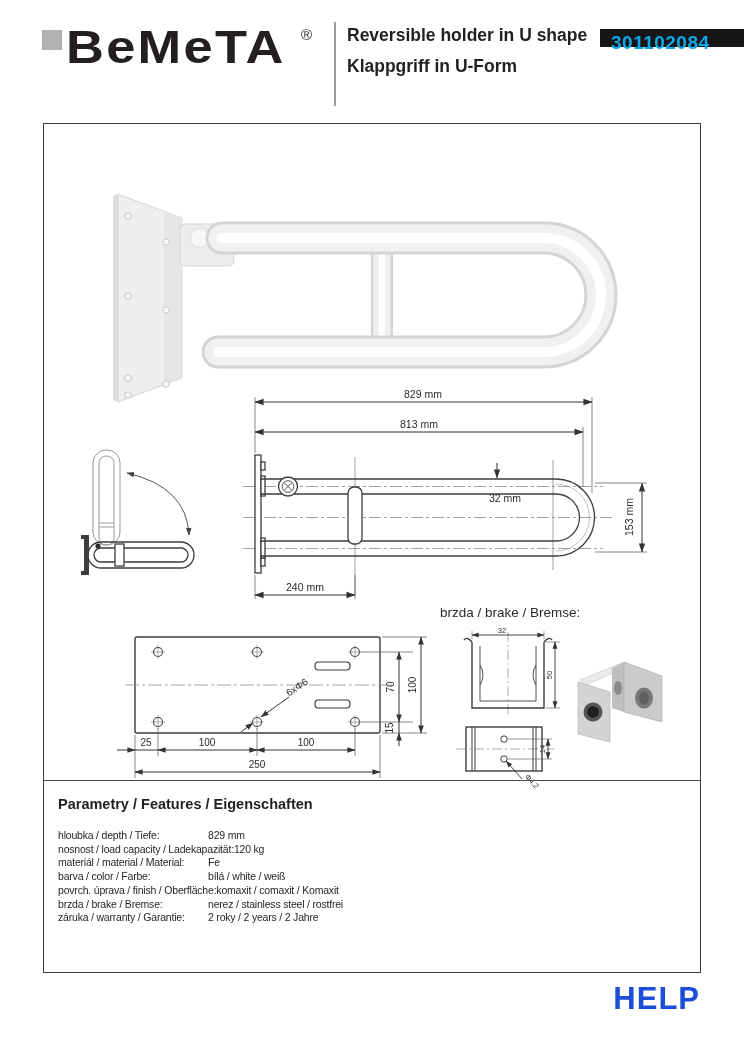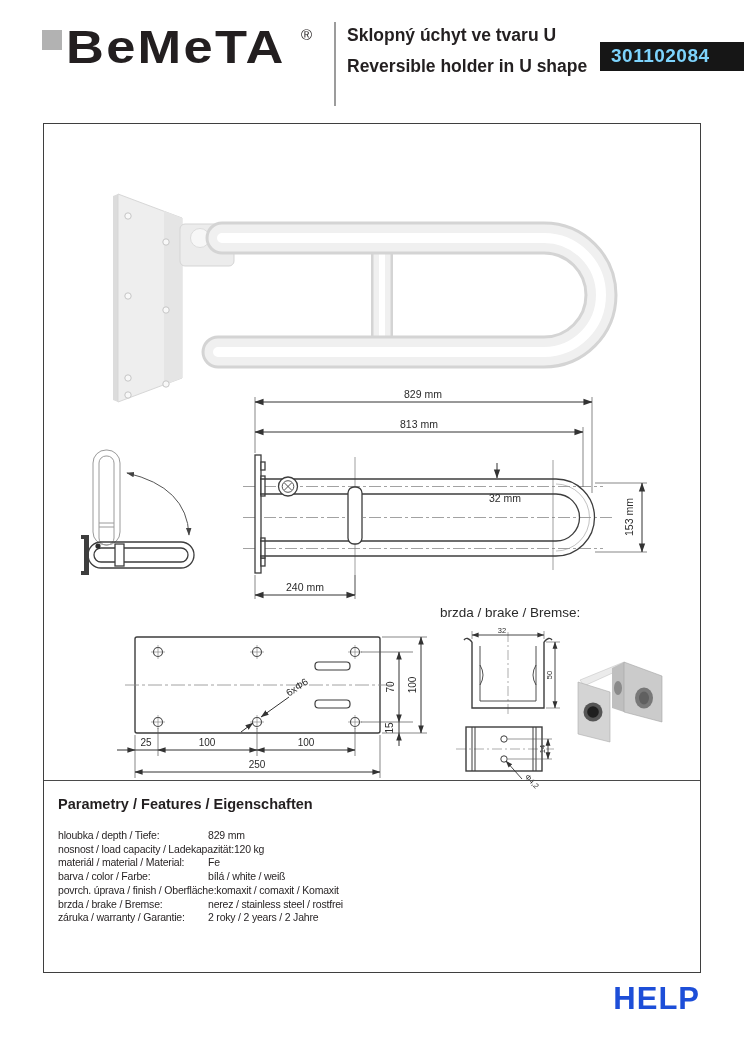--- a/index.html
+++ b/index.html
@@ -12,22 +12,22 @@
   .logo-square{position:absolute;left:42px;top:30px;width:20px;height:20px;background:#b2b2b2;}
   .brand{
     position:absolute;left:66px;top:22px;font-size:46px;font-weight:700;line-height:50px;
     letter-spacing:2px;transform:scaleX(1.14);transform-origin:left top;white-space:nowrap;
   }
   .brand-reg{position:absolute;left:301px;top:26px;font-size:15px;font-weight:400;}
   .header-divider{position:absolute;left:334px;top:22px;width:2px;height:84px;background:#9c9c9c;}
   .title-block{position:absolute;left:347px;top:20px;}
   .title-line{font-size:17.5px;font-weight:700;line-height:30.5px;white-space:nowrap;}
   .code-badge{
-    position:absolute;left:600px;top:42px;width:144px;height:29px;background:#161616;
-    color:#7dd3fc;font-size:19px;font-weight:700;line-height:27px;padding-left:11px;
+    position:absolute;left:600px;top:29px;width:144px;height:18px;background:#161616;
+    color:#0ea5e9;font-size:19px;font-weight:700;line-height:27px;padding-left:11px;
     box-sizing:border-box;letter-spacing:.5px;
   }
   
   .frame{position:absolute;left:43px;top:123px;width:656px;height:848px;border:1px solid #3f3f3f;}
   .section-divider{position:absolute;left:44px;top:780px;width:656px;height:1px;background:#4a4a4a;}
   
   .brake-label{position:absolute;left:440px;top:605px;font-size:13.5px;color:#2a2a2a;white-space:nowrap;}
   
   .param-heading{position:absolute;left:58px;top:796px;font-size:14.5px;font-weight:700;}
   .param-table{position:absolute;left:58px;top:829px;}
@@ -46,22 +46,22 @@
   .dim-xs{font-size:7.5px;}
 </style>
 </head>
 <body>
 
 <div class="logo-square"></div>
 <div class="brand">BeMeTA</div>
 <div class="brand-reg">®</div>
 <div class="header-divider"></div>
 <div class="title-block">
-  <div class="title-line">Sklopný úchyt ve tvaru U</div>
   <div class="title-line">Reversible holder in U shape</div>
+  <div class="title-line">Klappgriff in U-Form</div>
 </div>
 <div class="code-badge">301102084</div>
 
 <div class="frame"></div>
 
 <svg class="abs" style="left:70px;top:148px;" width="560" height="262" viewBox="0 0 560 262">
 
   <polygon points="43,48 48,46 48,254 43,252" fill="#dcdcdc"></polygon>
   <polygon points="48,46 112,70 112,230 48,254" fill="#eeeeee" stroke="#d7d7d7" stroke-width="1"></polygon>
   <polygon points="94,63 112,70 112,230 94,237" fill="#e5e5e5"></polygon>

